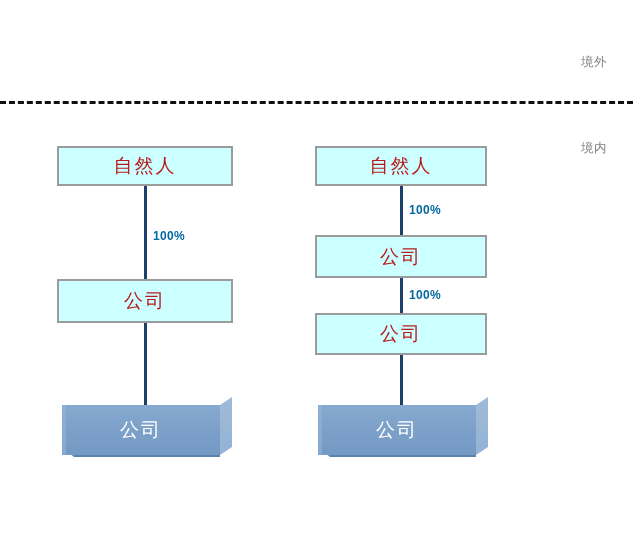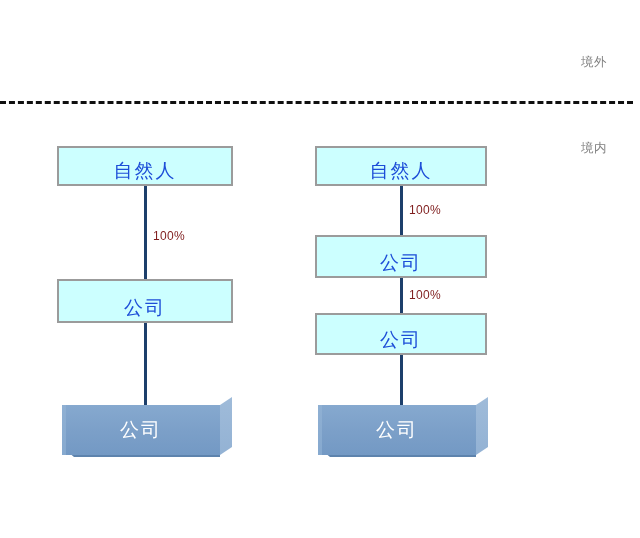--- a/index.html
+++ b/index.html
@@ -41,24 +41,24 @@
   }
   .zone-offshore { left: 581px; top: 54px; }
   .zone-onshore  { left: 581px; top: 140px; }
 
   
   .node {
     position: absolute;
     box-sizing: border-box;
     background: #ccffff;
     border: 2px solid #9b9b9b;
-    color: #1d4ed8;
+    color: #b91c1c;
     font-size: 19px;
     display: flex;
-    align-items: flex-end;
+    align-items: center;
     justify-content: center;
     letter-spacing: 2px;
     white-space: nowrap;
   }
 
   
   .node3d {
     position: absolute;
     width: 170px;
     height: 68px;
@@ -109,23 +109,23 @@
   
   .connector {
     position: absolute;
     width: 3px;
     background: #1d3f6b;
   }
 
   
   .pct-label {
     position: absolute;
-    color: #7f1d1d;
+    color: #0369a1;
     font-size: 12px;
-    font-weight: normal;
+    font-weight: bold;
     letter-spacing: 0.3px;
     white-space: nowrap;
   }
 </style>
 </head>
 <body>
 
 <div id="canvas">
 
   <div class="divider-line"></div>

